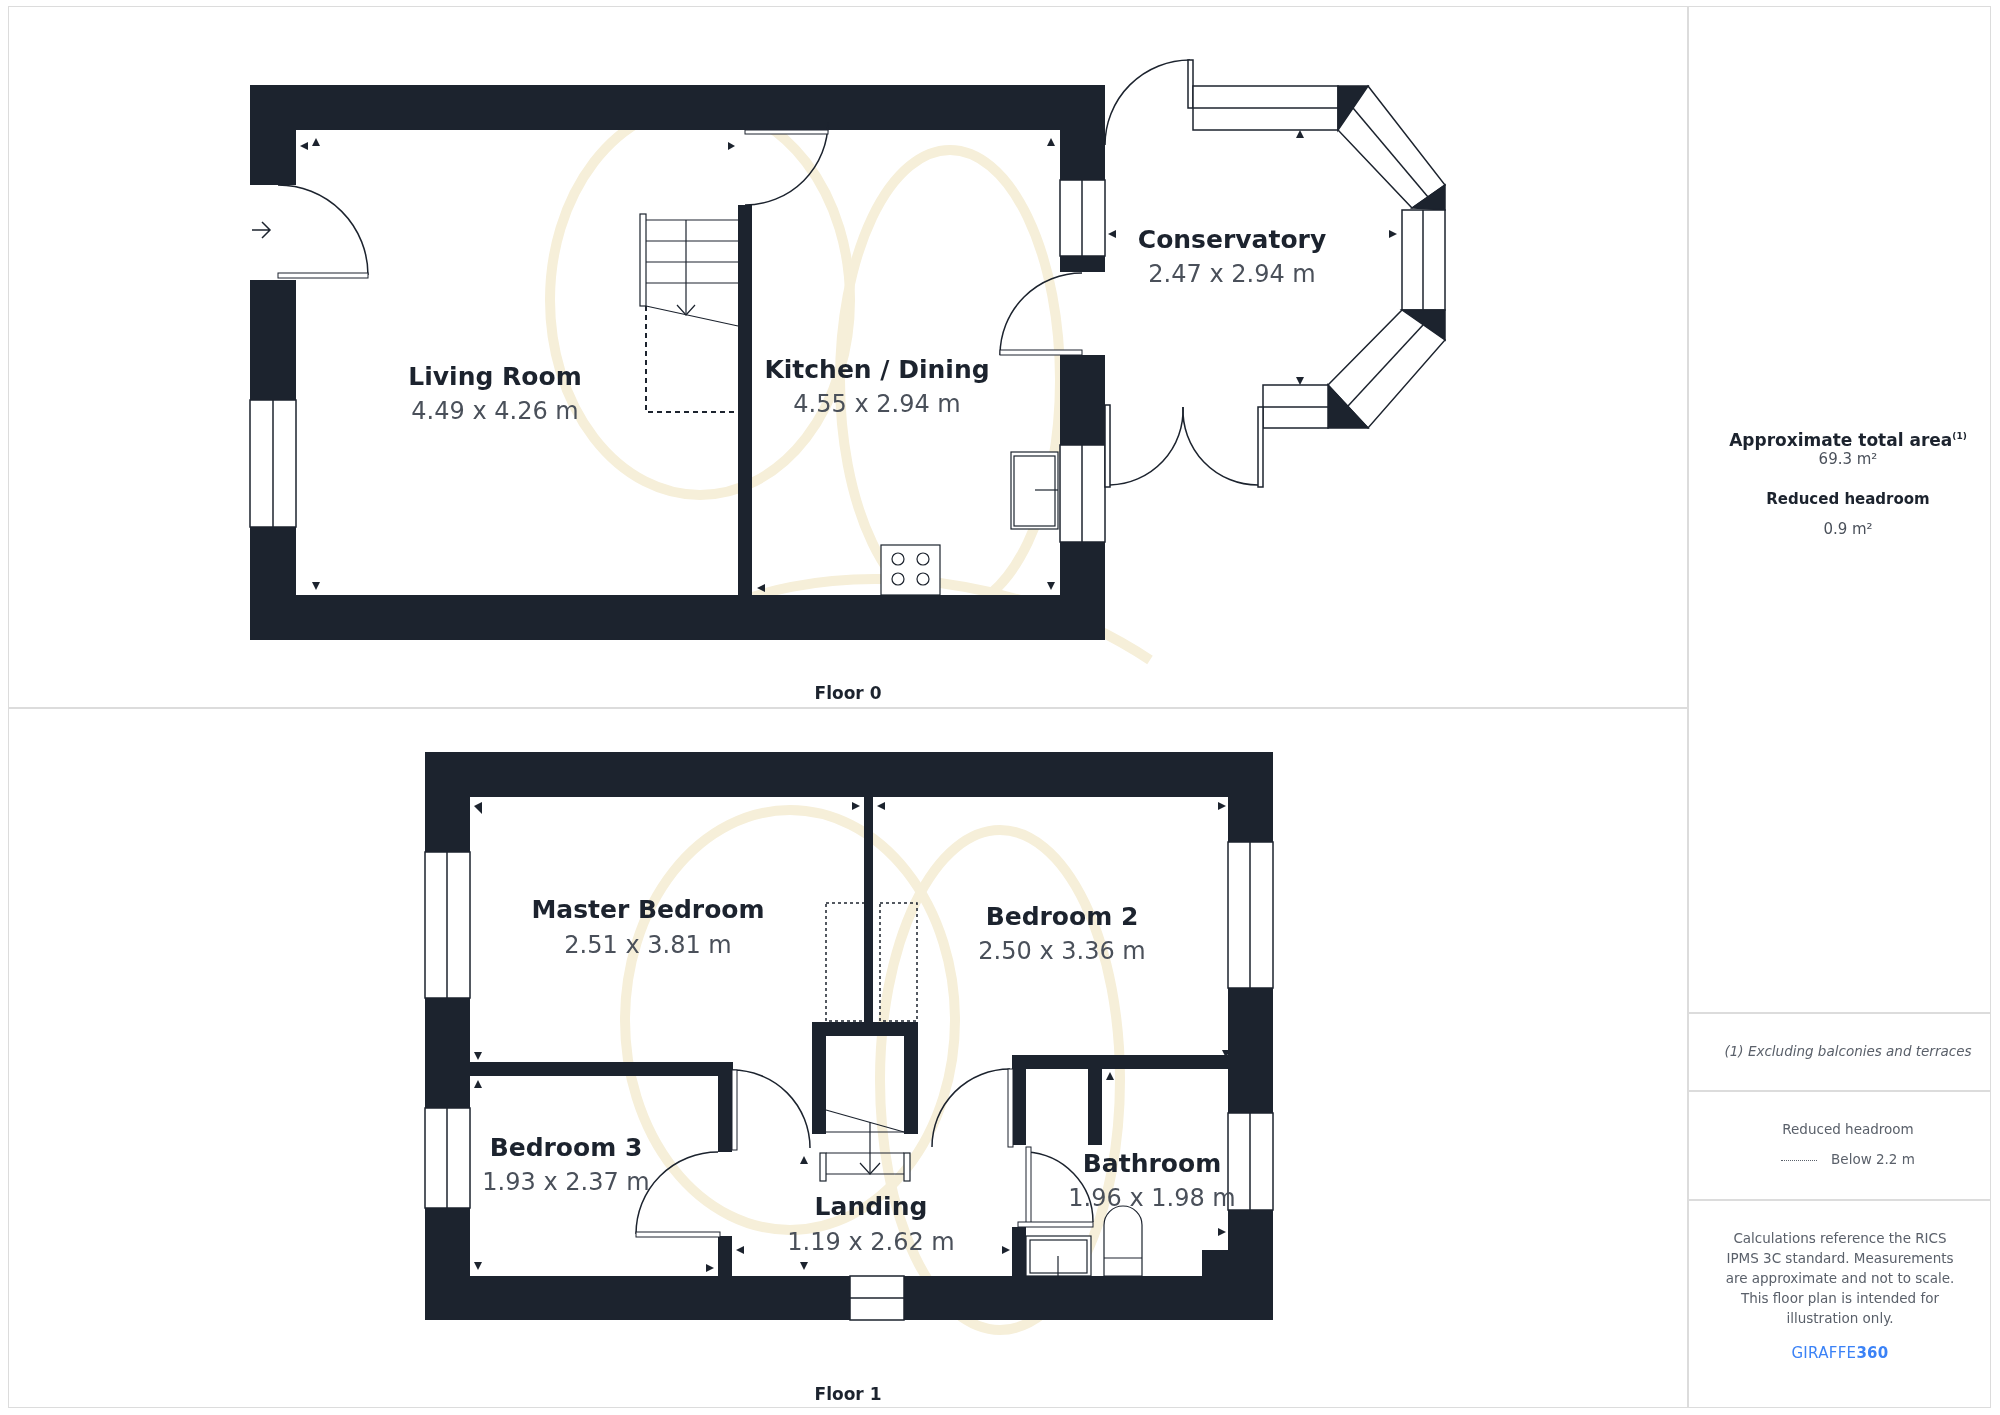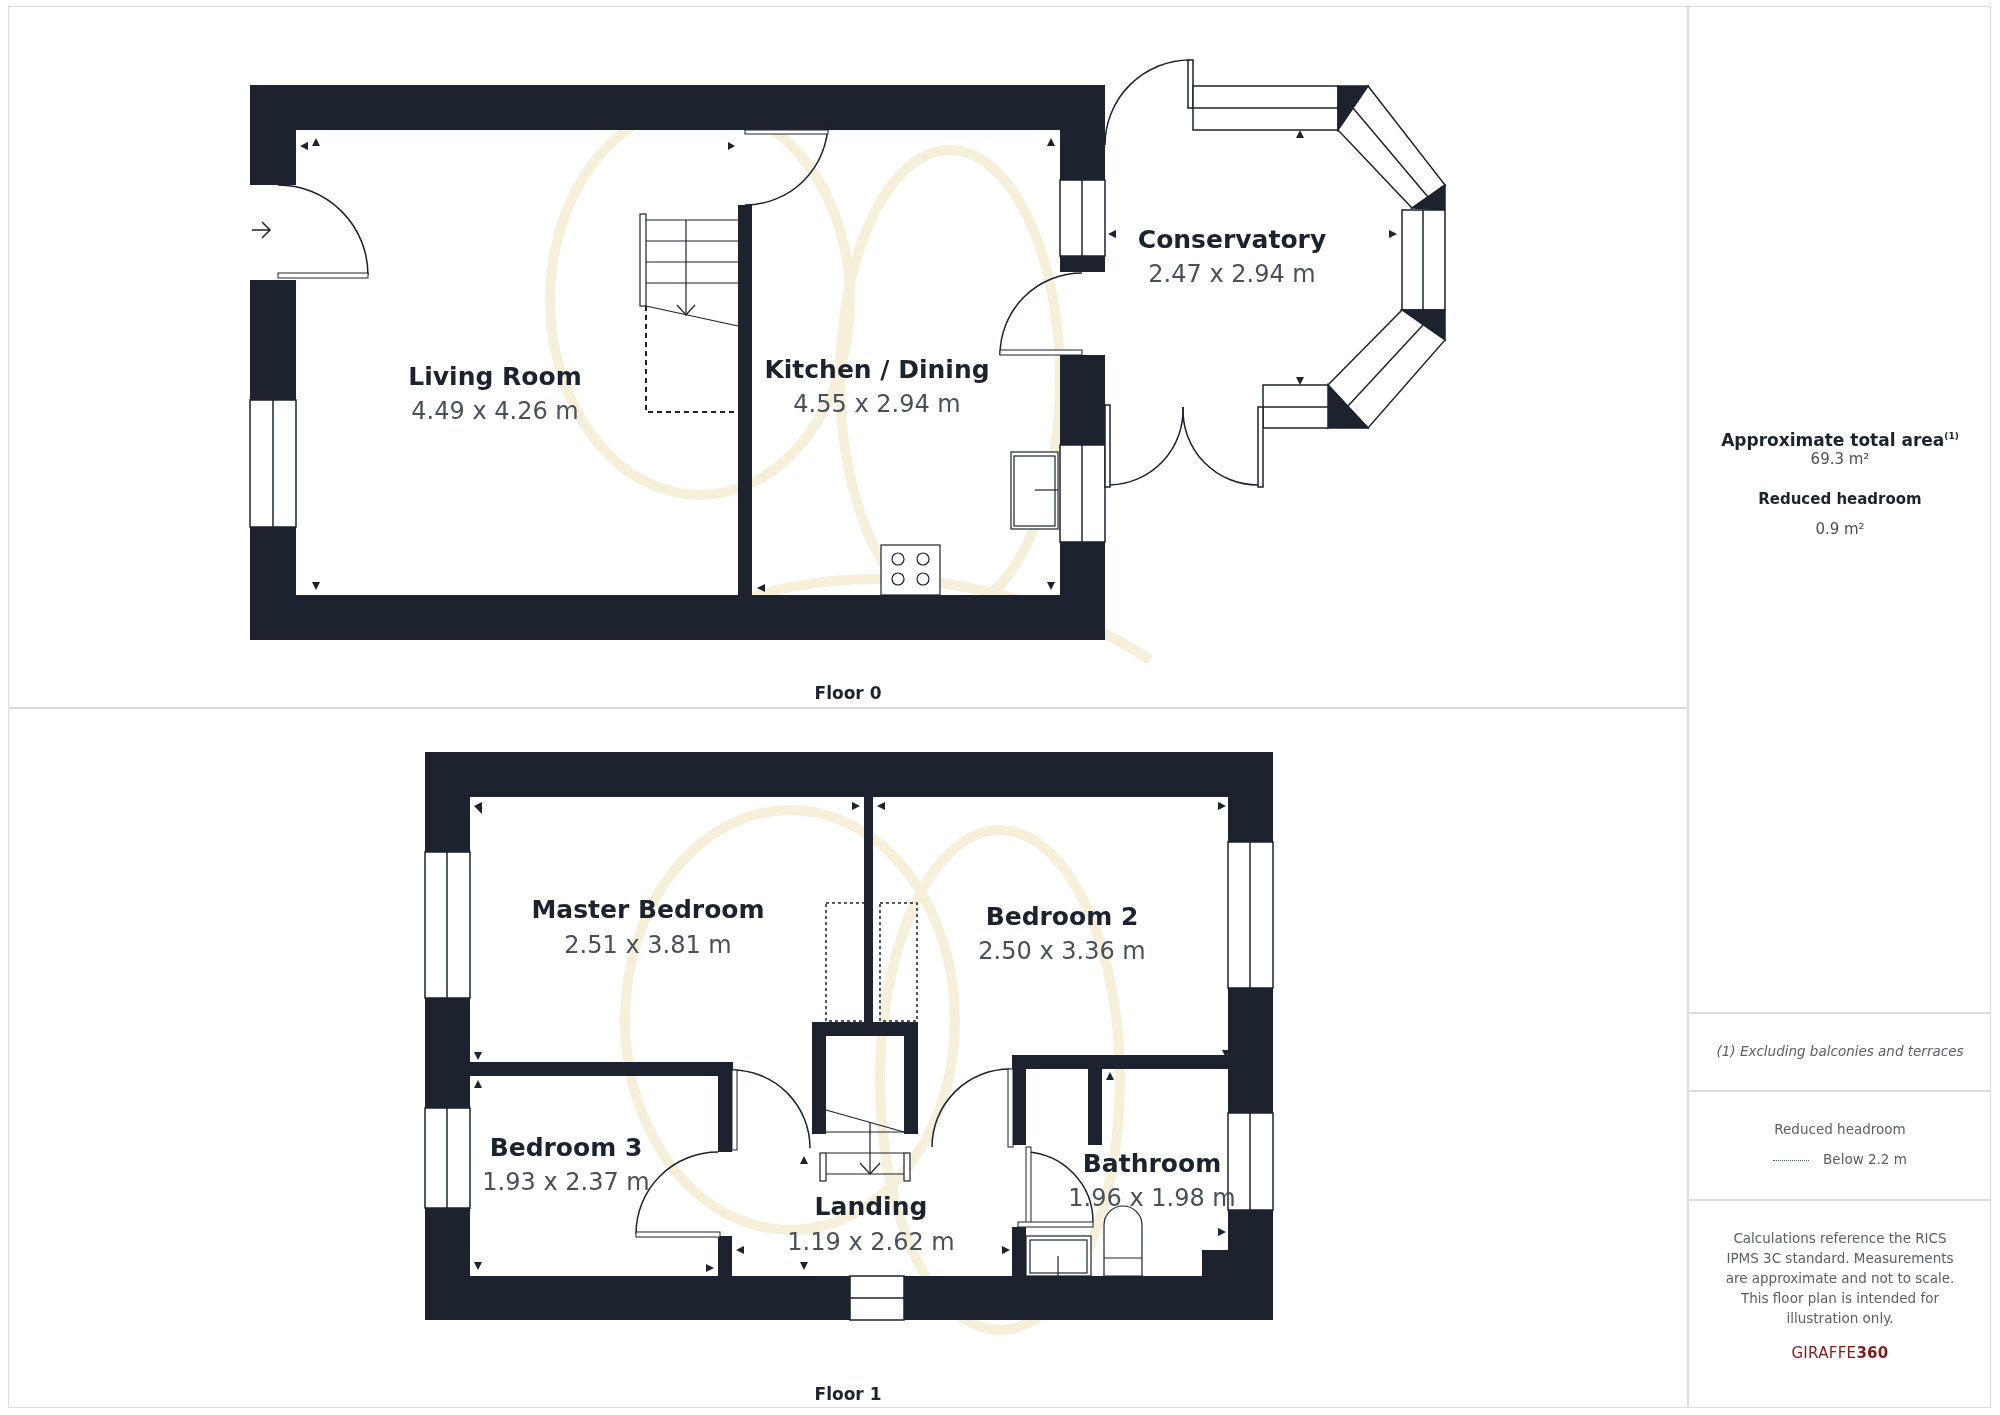--- a/index.html
+++ b/index.html
@@ -5,26 +5,26 @@
   html,body{margin:0;padding:0;background:#ffffff;}
   body{width:2000px;height:1415px;position:relative;overflow:hidden;font-family:"DejaVu Sans","Liberation Sans",sans-serif;color:#1c232e;}
   .frame{position:absolute;left:8px;top:6px;width:1983px;height:1402px;border:1.5px solid #dcdcdc;box-sizing:border-box;}
   .vdiv{position:absolute;left:1687px;top:6px;width:1.5px;height:1402px;background:#dcdcdc;}
   .hdiv{position:absolute;left:8px;top:707px;width:1679px;height:1.5px;background:#dcdcdc;}
   .rdiv{position:absolute;left:1687px;width:304px;height:1.5px;background:#dcdcdc;}
   svg.plan{position:absolute;left:0;top:0;}
   .room-name{font-weight:bold;font-size:25px;fill:#1c232e;text-anchor:middle;font-family:"DejaVu Sans","Liberation Sans",sans-serif;}
   .room-dim{font-size:24px;fill:#4a505a;text-anchor:middle;font-family:"DejaVu Sans","Liberation Sans",sans-serif;}
   .floor-label{position:absolute;font-weight:bold;font-size:17px;color:#1c232e;transform:translateX(-50%);white-space:nowrap;margin-top:12px;}
-  .side{position:absolute;left:1689px;width:302px;text-align:center;}
+  .side{position:absolute;left:1689px;width:302px;text-align:center;padding-left:8px;}
   .side .h{font-weight:bold;font-size:17px;color:#1c232e;}
   .side .v{font-size:15px;color:#4a505a;}
   .side .sub{font-weight:bold;font-size:15px;color:#1c232e;}
   .note{font-size:13.5px;color:#5a606a;line-height:20px;}
-  .brand{font-size:15px;color:#7f1d1d;letter-spacing:0.3px;}
+  .brand{font-size:15px;color:#3b82f6;letter-spacing:0.3px;}
   .brand b{font-weight:bold;}
   .dotted{display:inline-block;width:36px;border-top:1.5px dotted #5a606a;vertical-align:middle;margin-right:14px;}
   sup{font-size:9px;}
 </style>
 </head>
 <body>
 
 <div class="frame"></div>
 <div class="vdiv"></div>
 <div class="hdiv"></div>

